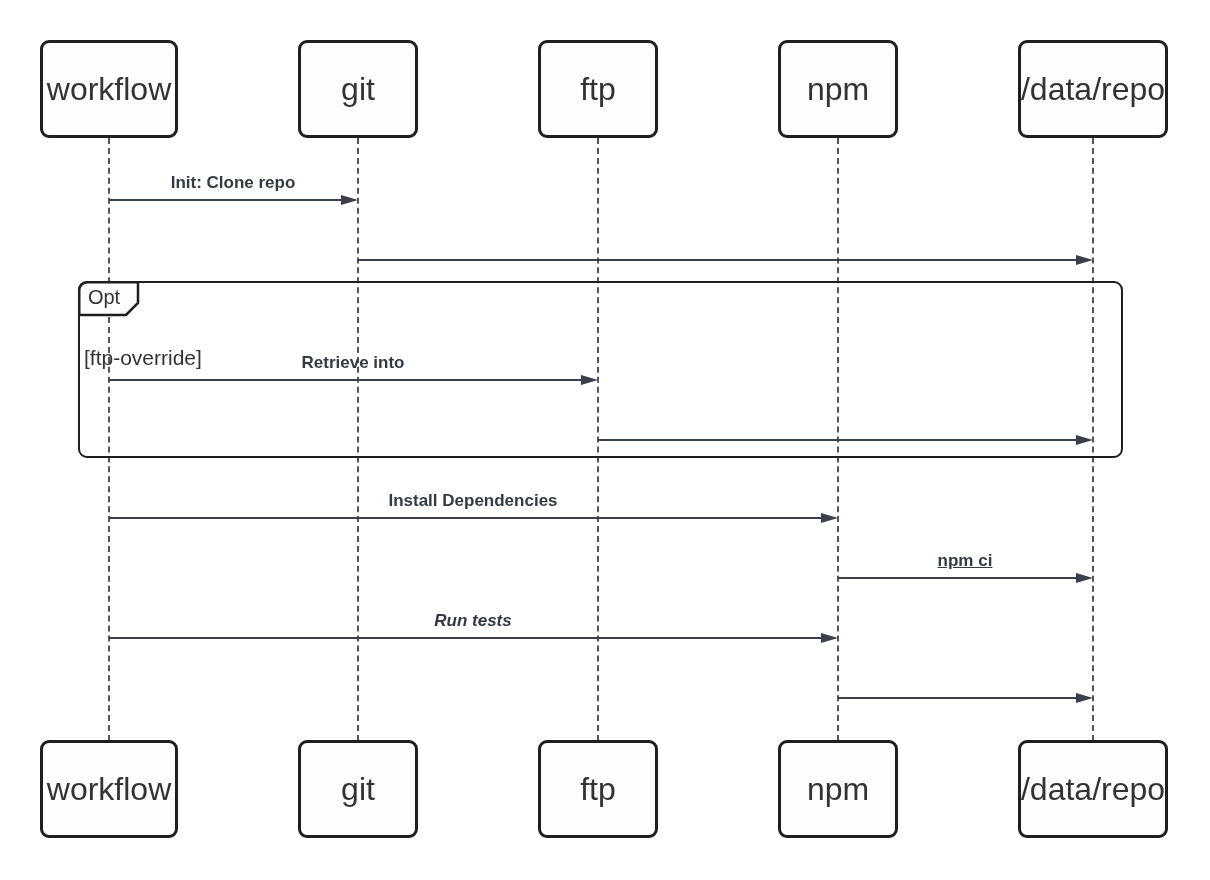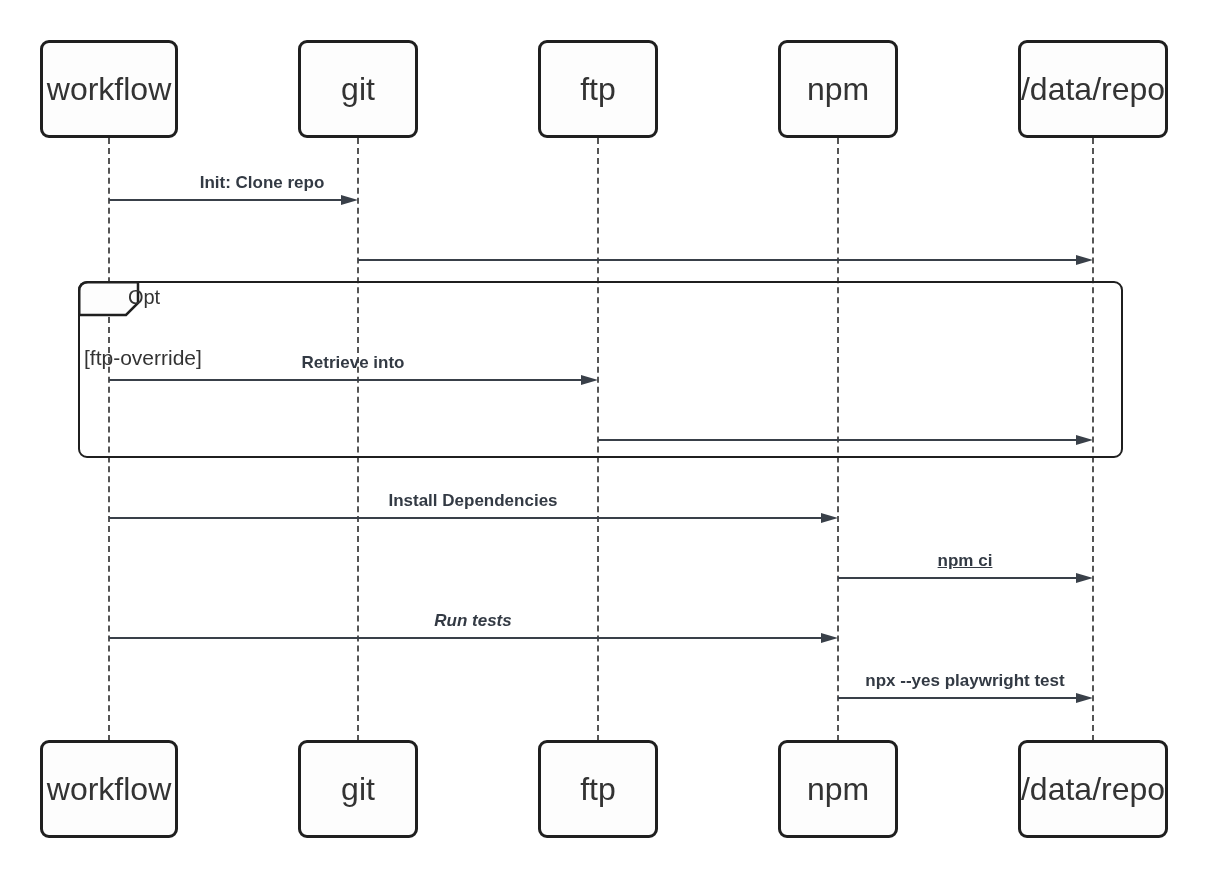--- a/index.html
+++ b/index.html
@@ -114,24 +114,24 @@
   <div class="lifeline" style="left:108px;  top:138px; height:603px;"></div>
   <div class="lifeline" style="left:357px;  top:138px; height:603px;"></div>
   <div class="lifeline" style="left:597px;  top:138px; height:603px;"></div>
   <div class="lifeline" style="left:837px;  top:138px; height:603px;"></div>
   <div class="lifeline" style="left:1092px; top:138px; height:603px;"></div>
 
   <div class="opt-frame" style="left:78px; top:281px; width:1045px; height:177px;"></div>
   <svg class="opt-tab" style="left:78px; top:281px;" width="64" height="36" viewBox="0 0 64 36">
     <path d="M1.25,10 Q1.25,1.25 10,1.25 H60 V22 L48,34 H1.25 Z"></path>
   </svg>
-  <div class="opt-label" style="left:80px; top:283px;padding-left:40px;">Opt</div>
+  <div class="opt-label" style="left:80px; top:283px;">Opt</div>
   <div class="opt-guard" style="left:84px; top:329px;margin-top:17px;">[ftp-override]</div>
 
-  <div class="msg-label" style="left:233px; top:172px;margin-left:29px;">Init: Clone repo</div>
+  <div class="msg-label" style="left:233px; top:172px;">Init: Clone repo</div>
   <div class="msg-line" style="left:109px; top:199px; width:232px;"></div>
   <div class="msg-arrow" style="left:341px; top:194.5px;"></div>
 
   <div class="msg-line" style="left:358px; top:259px; width:718px;"></div>
   <div class="msg-arrow" style="left:1076px; top:254.5px;"></div>
 
   <div class="msg-label" style="left:353px; top:352px;">Retrieve into</div>
   <div class="msg-line" style="left:109px; top:379px; width:472px;"></div>
   <div class="msg-arrow" style="left:581px; top:374.5px;"></div>
 
@@ -143,21 +143,20 @@
   <div class="msg-arrow" style="left:821px; top:512.5px;"></div>
 
   <div class="msg-label" style="left:965px; top:550px;text-decoration:underline;">npm ci</div>
   <div class="msg-line" style="left:838px; top:577px; width:238px;"></div>
   <div class="msg-arrow" style="left:1076px; top:572.5px;"></div>
 
   <div class="msg-label" style="left:473px; top:610px;font-style:italic;">Run tests</div>
   <div class="msg-line" style="left:109px; top:637px; width:712px;"></div>
   <div class="msg-arrow" style="left:821px; top:632.5px;"></div>
 
-  <div class="msg-label" style="left:965px; top:670px;">npx --yes playwright test</div>
   <div class="msg-line" style="left:838px; top:697px; width:238px;"></div>
   <div class="msg-arrow" style="left:1076px; top:692.5px;"></div>
 
   <div class="actor" style="left:40px;   top:40px; width:138px;">
     <span>workflow</span>
   </div>
   <div class="actor" style="left:298px;  top:40px; width:120px;">
     <span>git</span>
   </div>
   <div class="actor" style="left:538px;  top:40px; width:120px;">

